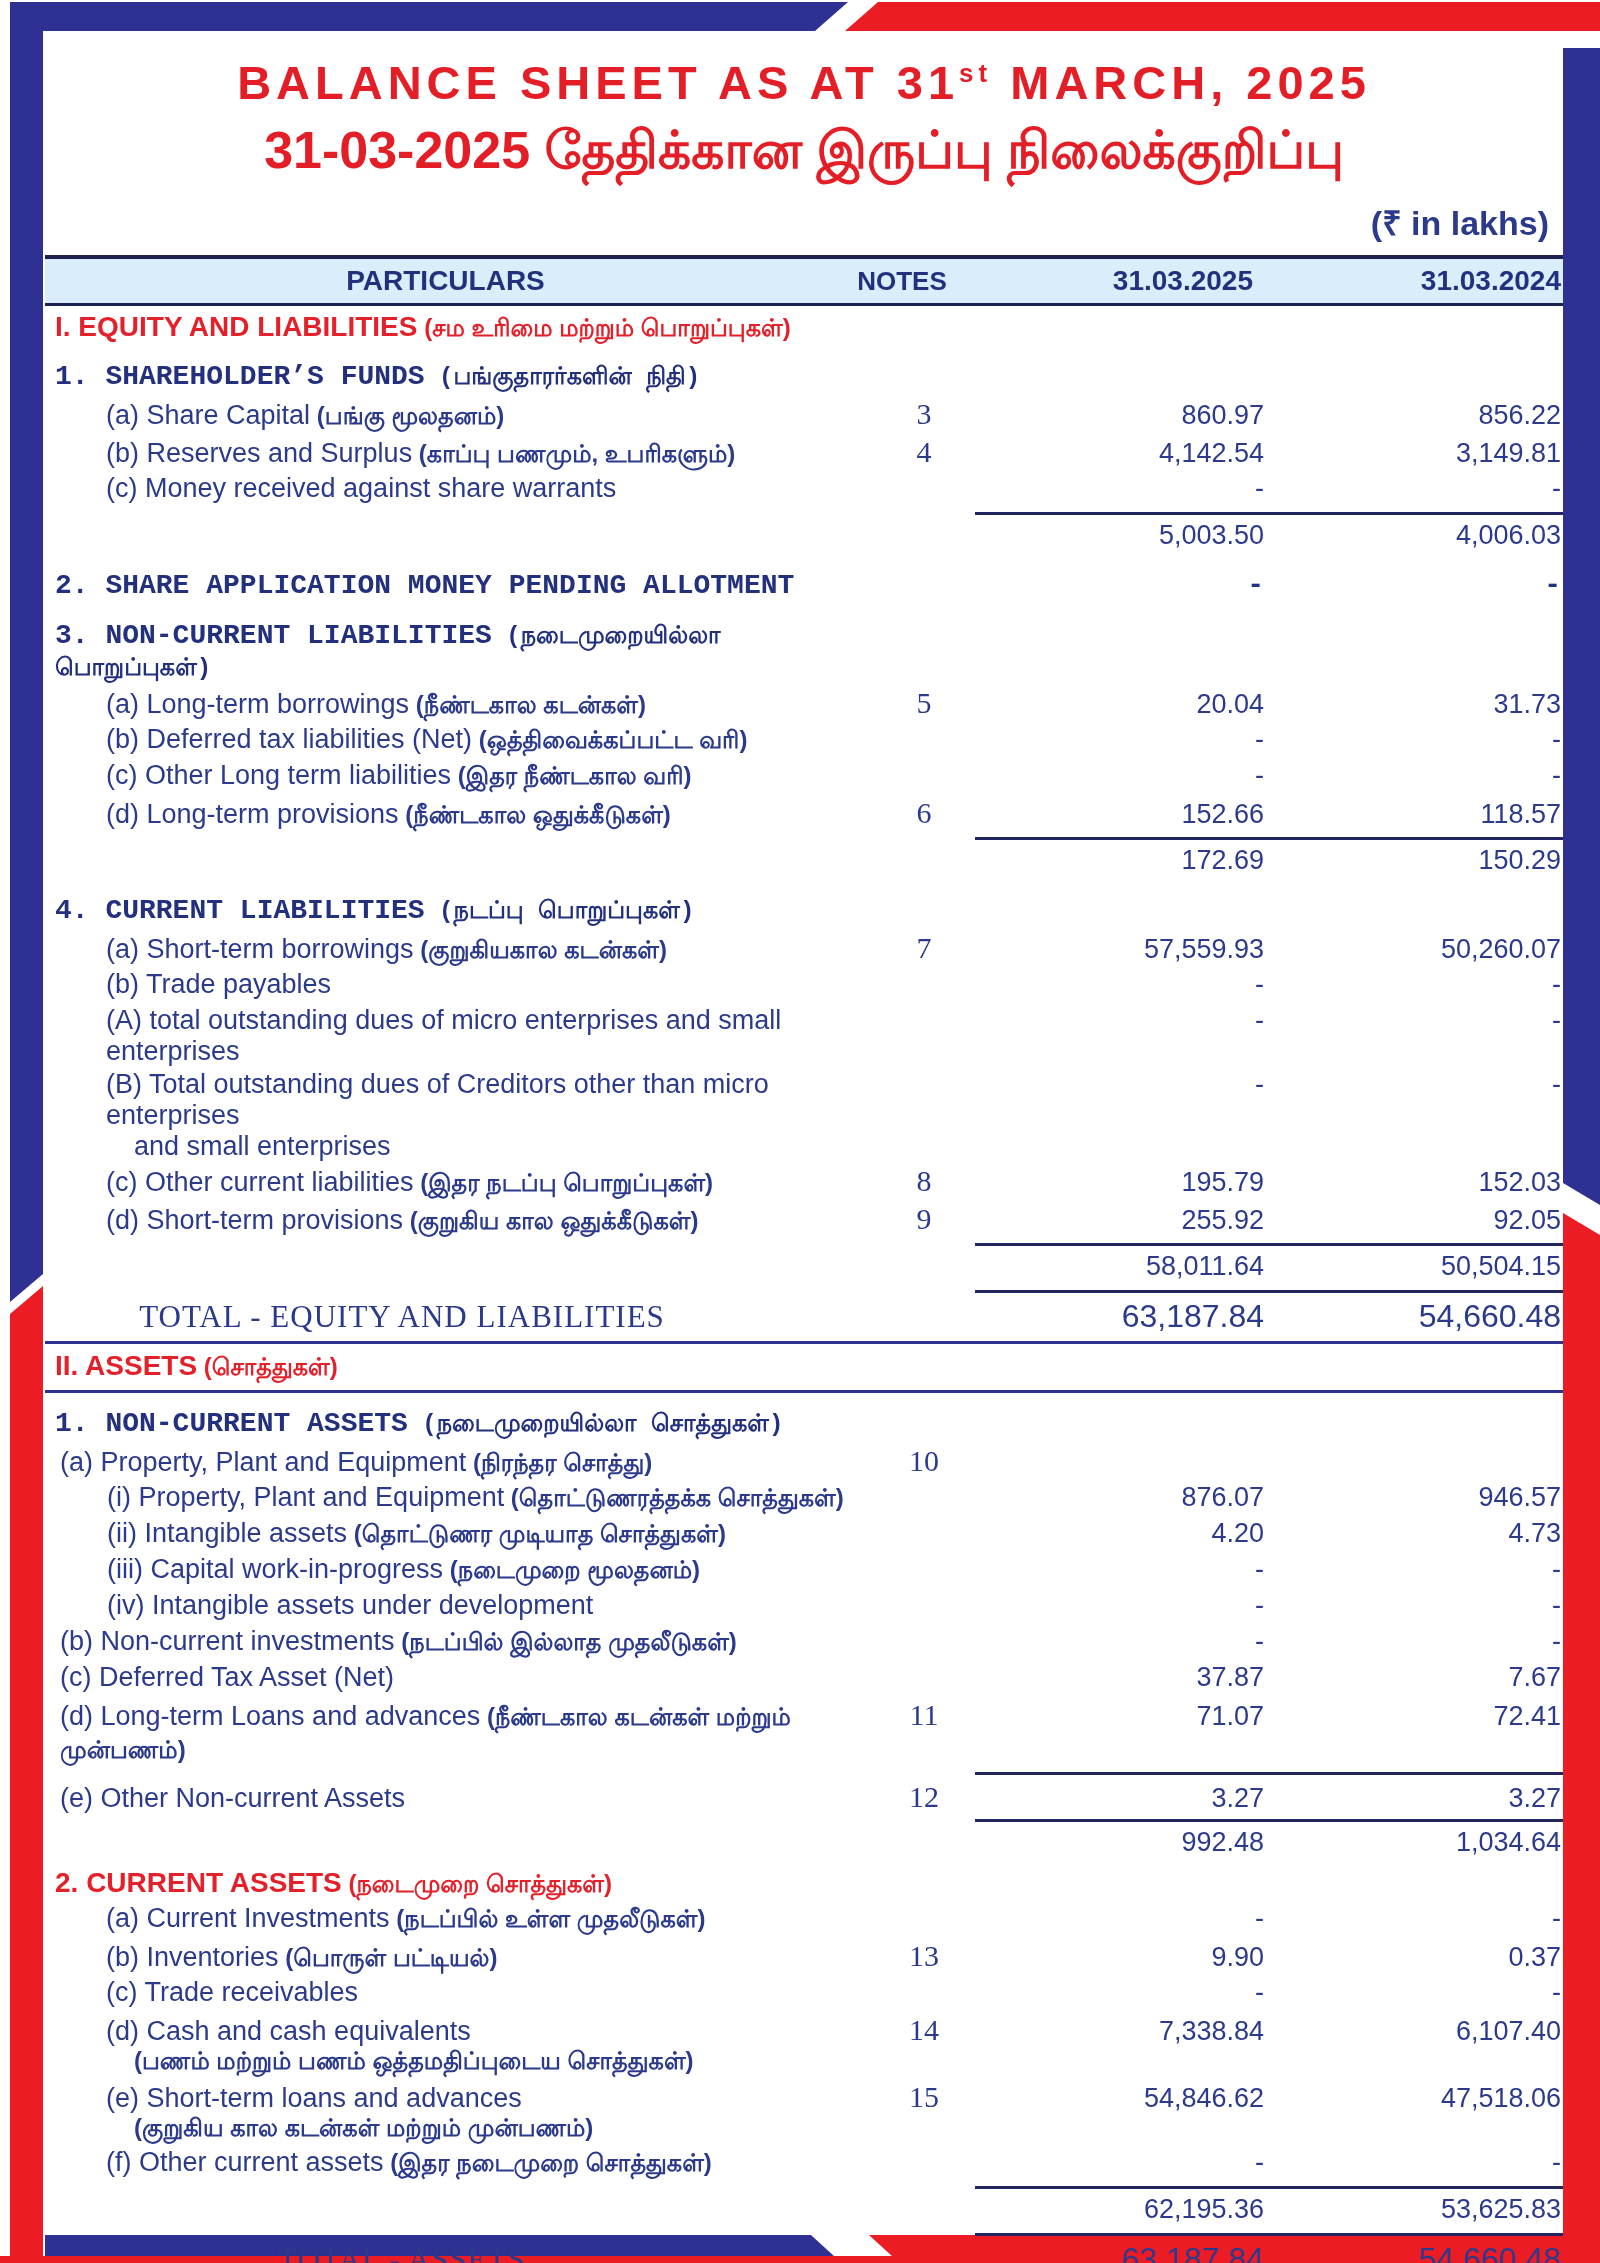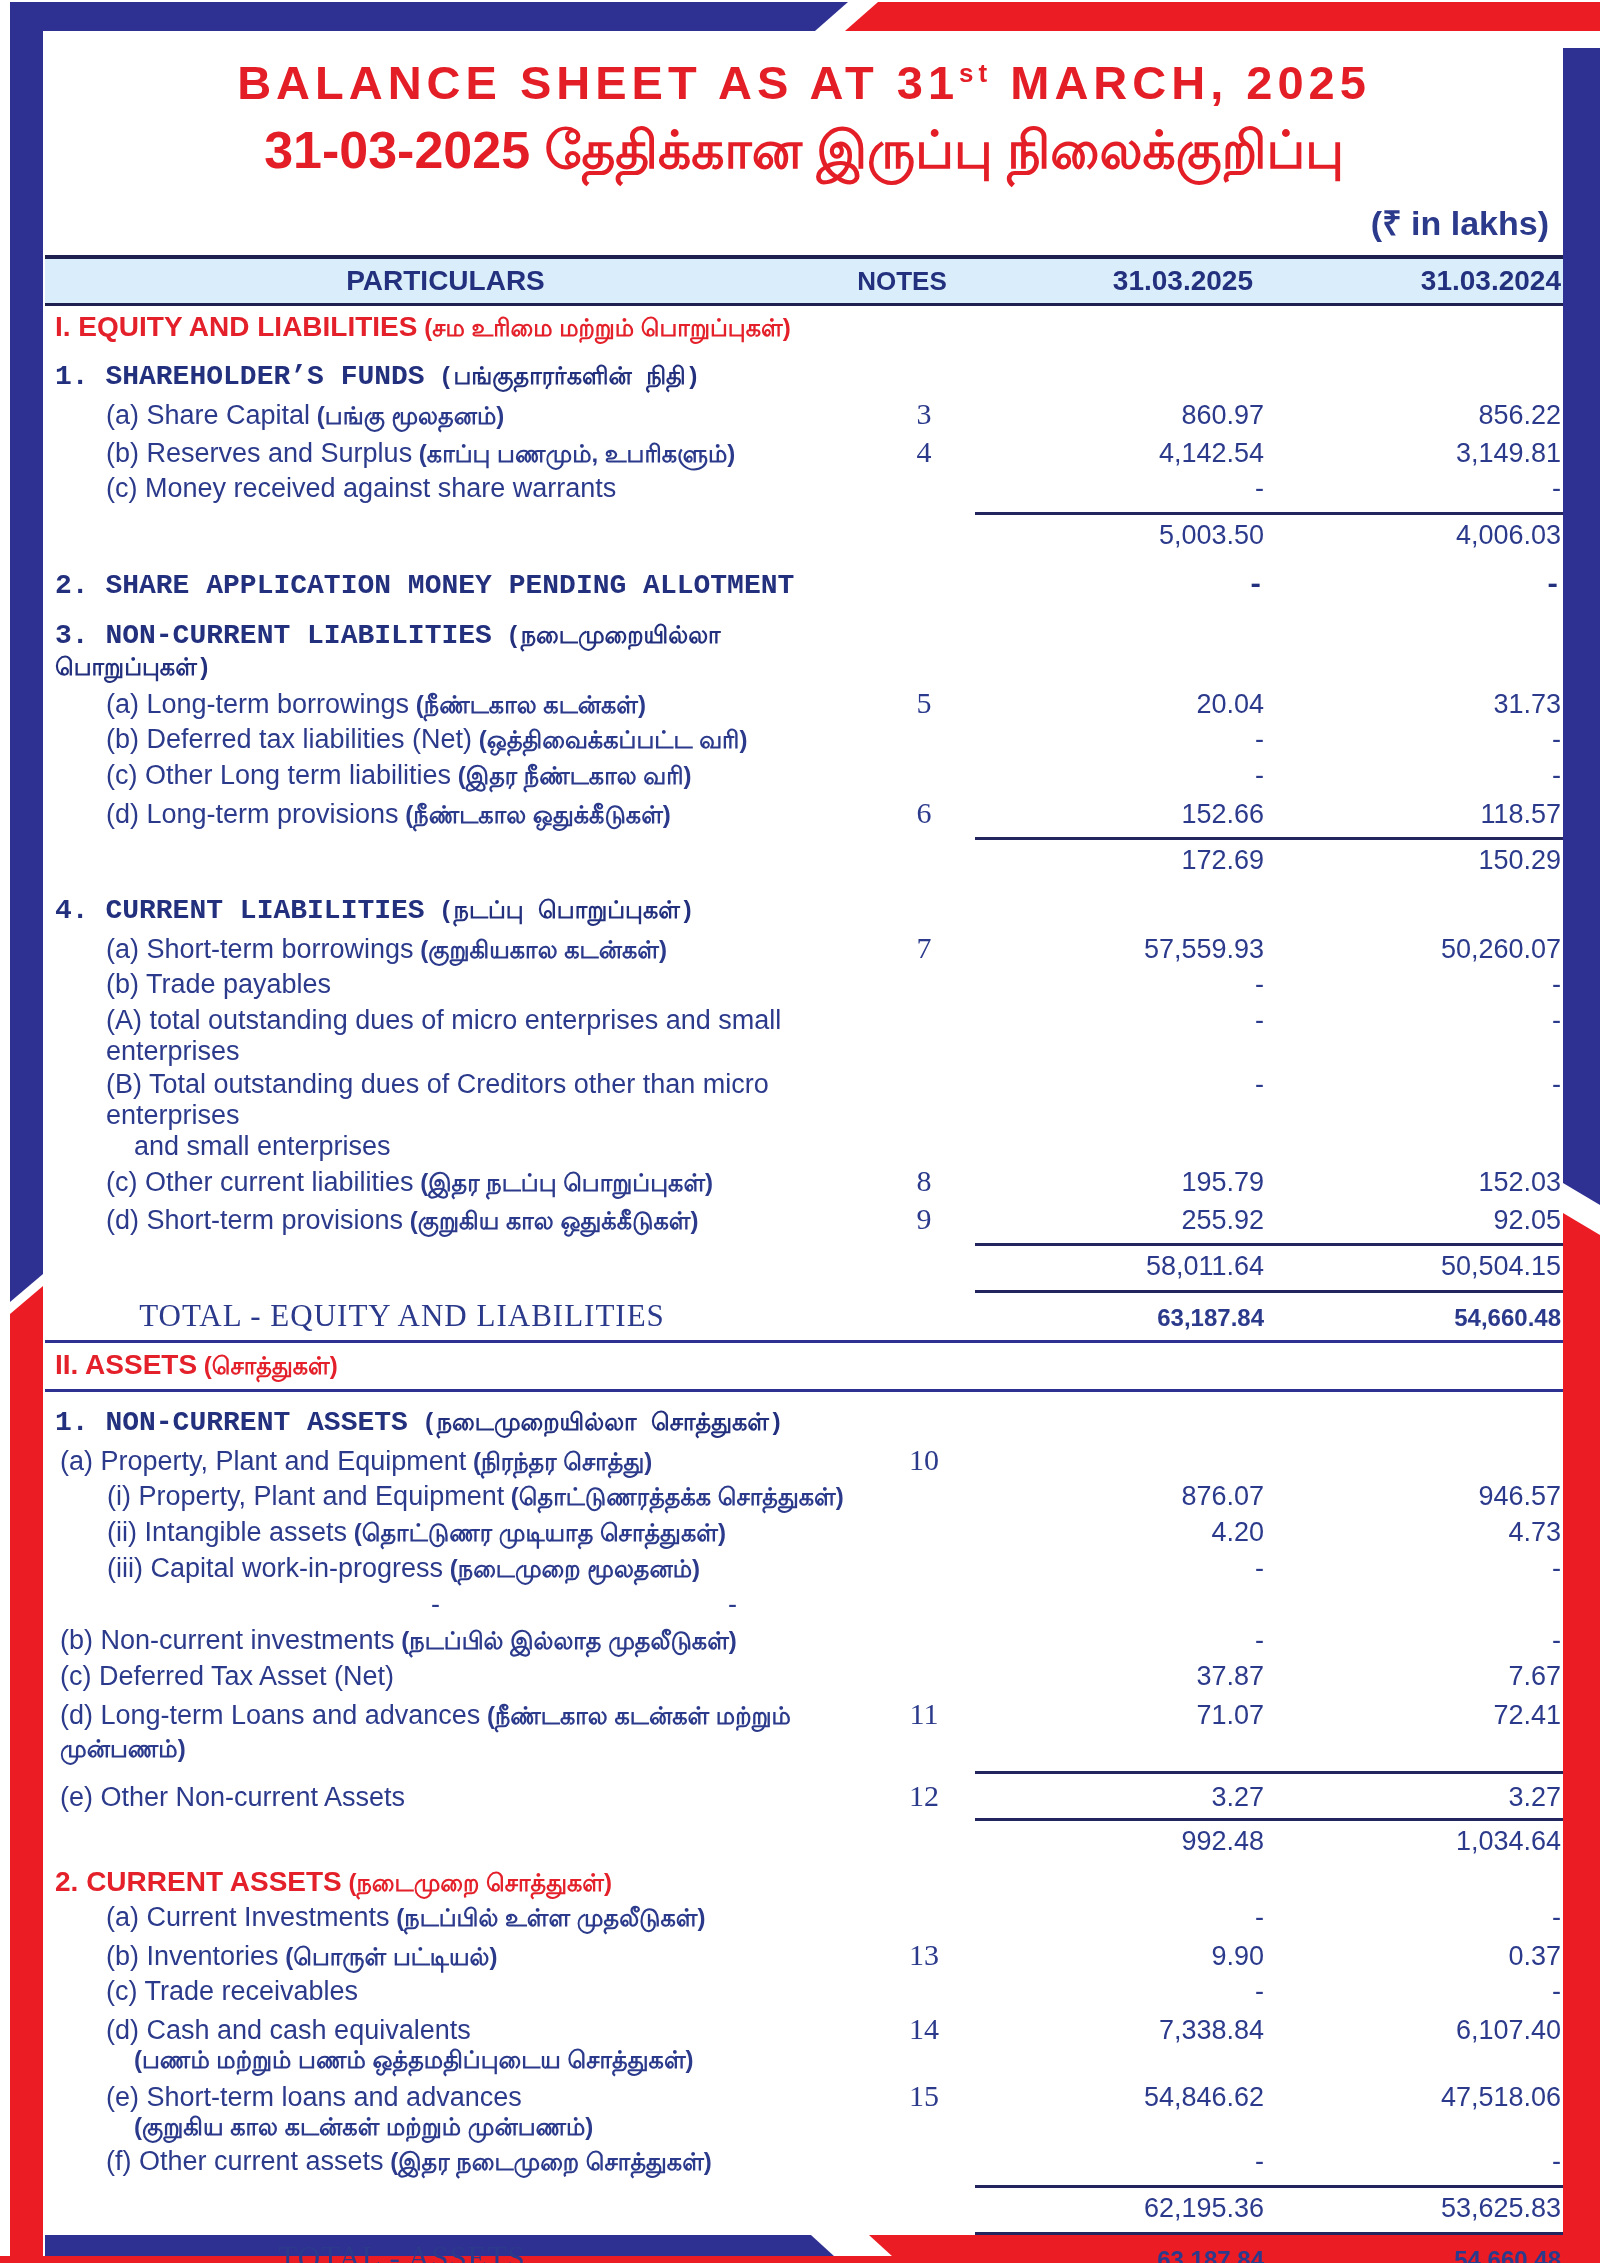--- a/index.html
+++ b/index.html
@@ -49,21 +49,21 @@
   .ind2 .c-lbl{padding-left:61px;}
   .line2{font-size:24px;font-weight:bold;padding-left:28px;}
   .line2.eng{font-size:27px;font-weight:normal;}
   .rule-num{border-top:3px solid #23255f;margin:4px 0 4px 930px;height:0;}
   .rule-full{border-top:3px solid #2e3092;margin:5px 0;height:0;}
   .rule-thin{border-top:2px solid #2e3092;margin:4px 0;height:0;}
   .rule-double{border-top:4px solid #1e2150;border-bottom:2px solid #1e2150;height:4px;margin:4px 0;}
   .row.subtotal{font-size:27px;}
   .row.total{font-size:31px;}
   .row.total .c-lbl{font-family:"Liberation Serif", serif;letter-spacing:1px;text-align:center;padding-right:120px;}
-  .row.total .c-v1,.row.total .c-v2{font-weight:bold;font-size:24px;}
+  .row.total .c-v1,.row.total .c-v2{font-weight:normal;font-size:32px;}
   .row.notes-sec{color:#e4202a;font-weight:bold;font-size:28px;}
 
   
   .sig{position:relative;height:380px;margin-top:6px;font-size:28px;color:#2c3a8c;}
   .sig .abs{position:absolute;}
 </style>
 </head>
 <body>
 
 <div class="page">
@@ -262,20 +262,21 @@
             <div class="c-v1">4.20</div>
             <div class="c-v2">4.73</div>
           </div>
           <div class="row item ind1">
             <div class="c-lbl"><span>(iii) Capital work-in-progress</span><span class="tam"> (நடைமுறை மூலதனம்)</span></div>
             <div class="c-note"></div>
             <div class="c-v1">-</div>
             <div class="c-v2">-</div>
           </div>
           <div class="row item ind1">
+            <div class="c-lbl"><span>(iv) Intangible assets under development</span></div>
             <div class="c-note"></div>
             <div class="c-v1">-</div>
             <div class="c-v2">-</div>
           </div>
           <div class="row item ind0">
             <div class="c-lbl"><span>(b) Non-current investments</span><span class="tam"> (நடப்பில் இல்லாத முதலீடுகள்)</span></div>
             <div class="c-note"></div>
             <div class="c-v1">-</div>
             <div class="c-v2">-</div>
           </div>

